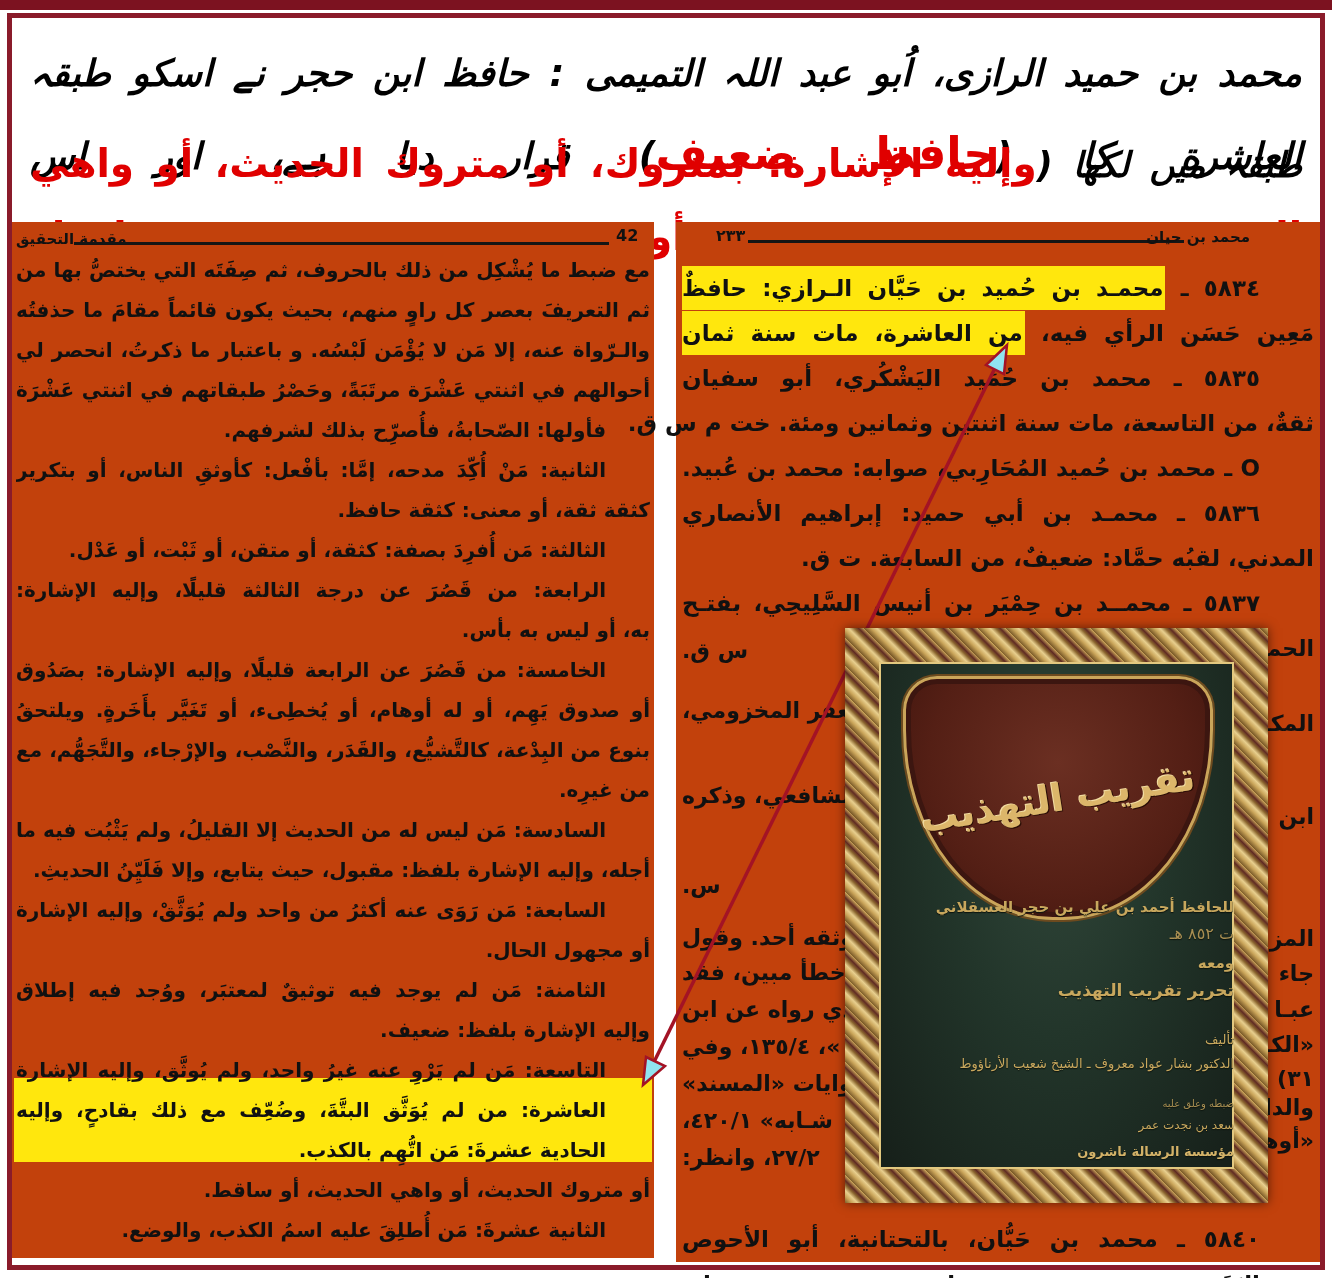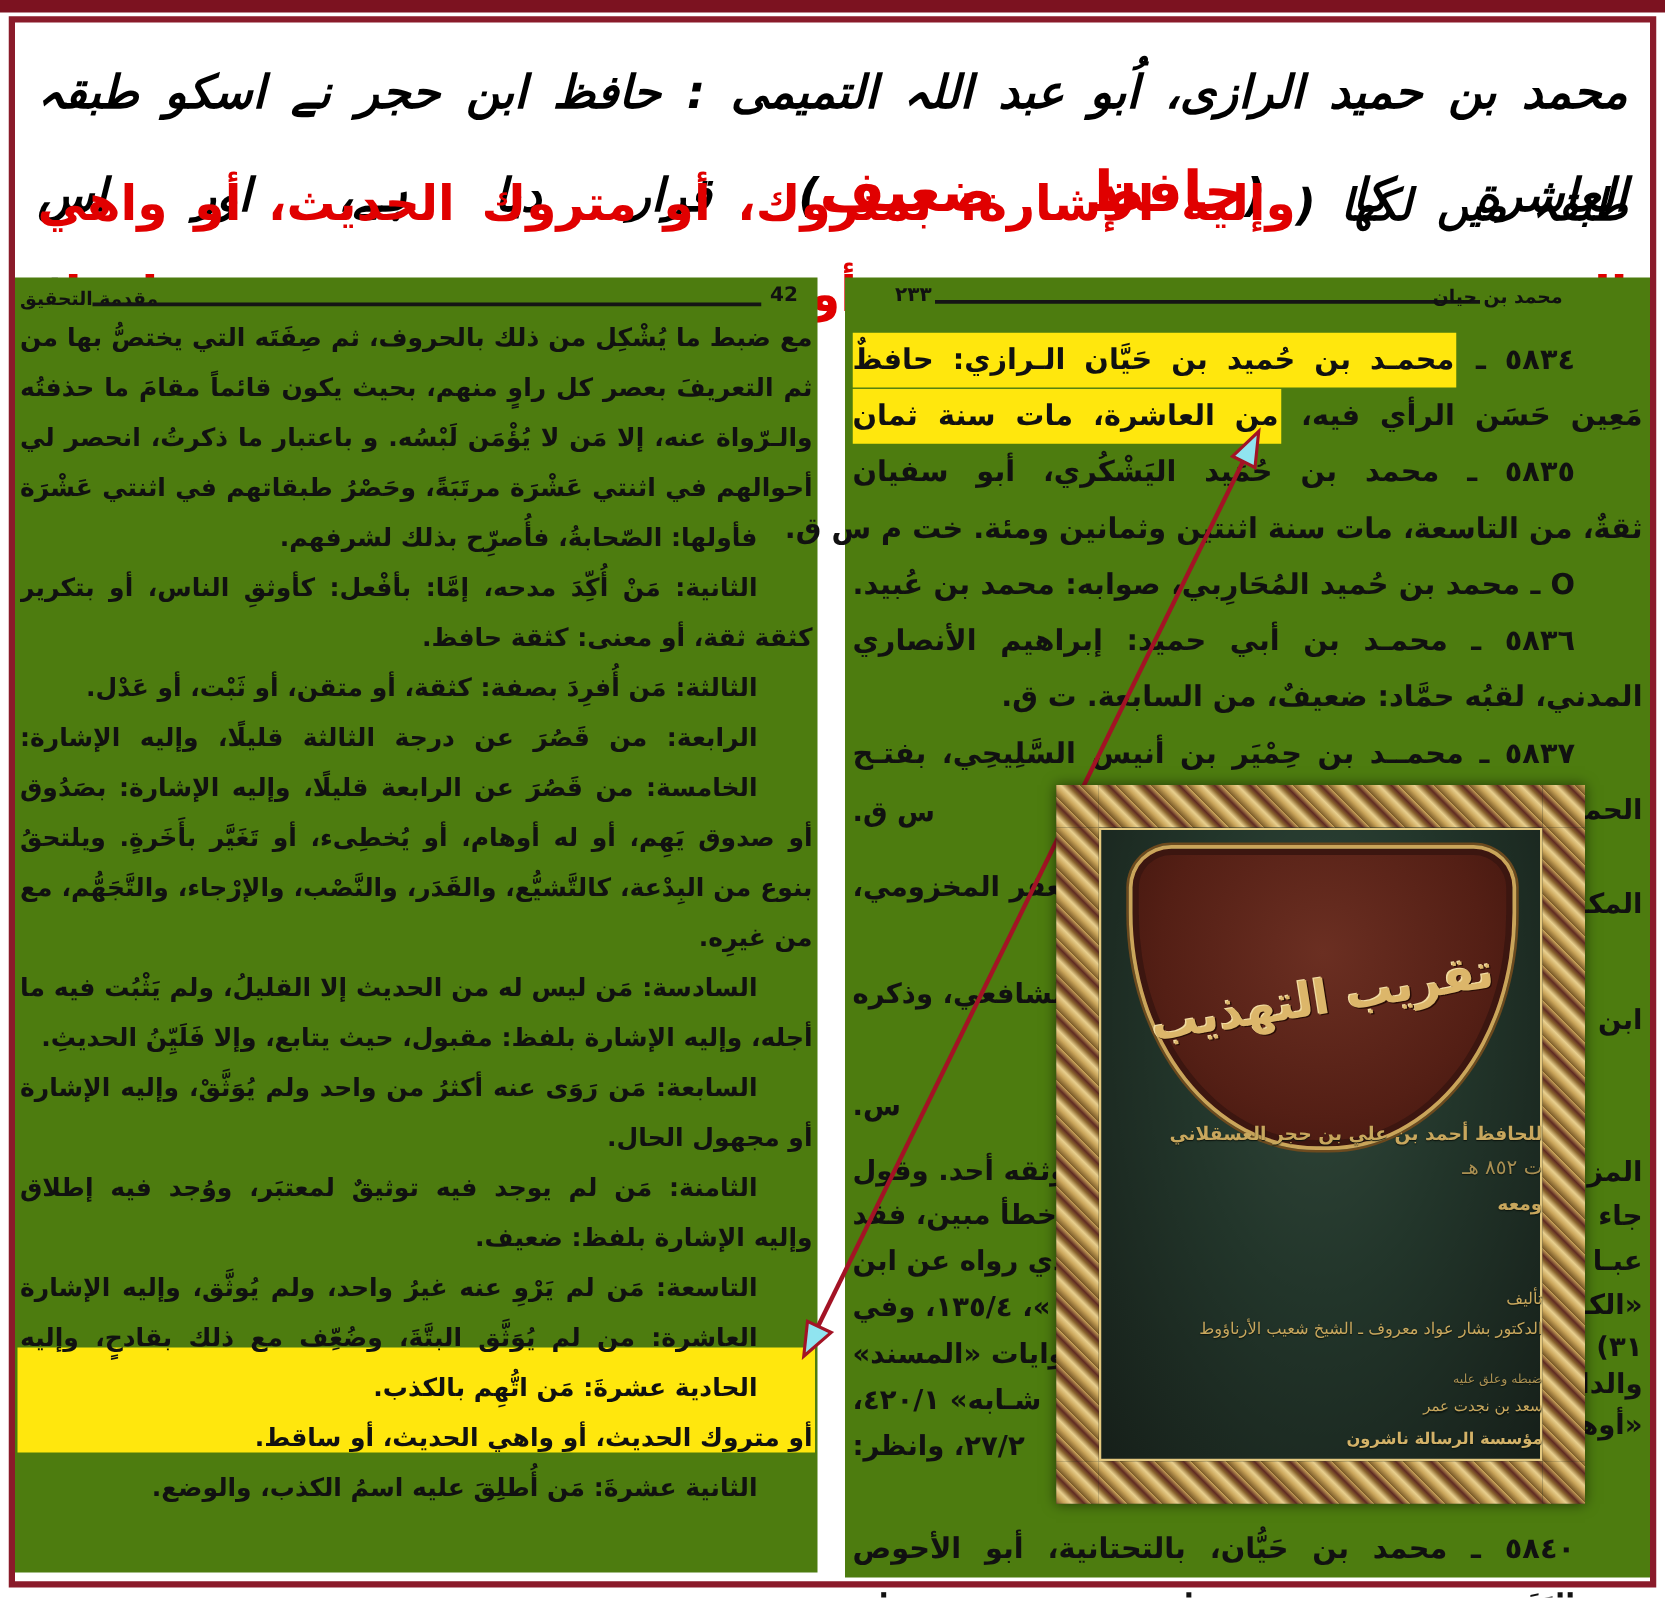--- a/index.html
+++ b/index.html
@@ -12,21 +12,21 @@
   .frame{position:absolute;left:7px;top:13px;right:7px;bottom:8px;border:5px solid #8a1b2a;pointer-events:none;z-index:90;}
   
   .hdr{position:absolute;right:30px;left:30px;direction:rtl;unicode-bidi:embed;
        font-weight:bold;font-style:italic;color:#000;
        text-align:justify;text-align-last:justify;}
   .hdr1{top:34px;font-size:37px;line-height:80px;}
   .hdr2{top:128px;font-size:35px;line-height:72px;}
   .redbig{color:#e00000;font-style:normal;font-size:45px;letter-spacing:1px;}
   .redline{color:#e00000;font-style:normal;font-size:39px;}
   
-  .page{position:absolute;background:#4d7c0f;}
+  .page{position:absolute;background:#c2410c;}
   #pageL{left:12px;top:222px;width:642px;height:1036px;z-index:10;}
   #pageR{left:676px;top:222px;width:646px;height:1040px;z-index:10;}
   .phead-title{position:absolute;font-size:15px;font-weight:bold;direction:rtl;white-space:nowrap;}
   .phead-num{position:absolute;font-size:16px;font-weight:bold;}
   .prule{position:absolute;height:2.5px;background:#151515;}
   
   #left-lines{position:absolute;top:28px;left:4px;right:4px;z-index:5;}
   #left-lines .ln{height:40px;line-height:40px;font-size:20px;font-weight:bold;direction:rtl;
                   text-align:right;overflow:visible;white-space:nowrap;}
   #left-lines .ln.full{white-space:normal;text-align:justify;text-align-last:justify;height:40px;overflow:hidden;}
@@ -104,20 +104,21 @@
   <div id="left-lines">
       <div class="ln full">مع ضبط ما يُشْكِل من ذلك بالحروف، ثم صِفَتَه التي يختصُّ بها من جرح أو تعديل،</div>
       <div class="ln full">ثم التعريفَ بعصر كل راوٍ منهم، بحيث يكون قائماً مقامَ ما حذفتُه من ذِكر شيوخه</div>
       <div class="ln full">والـرّواة عنه، إلا مَن لا يُؤْمَن لَبْسُه. و باعتبار ما ذكرتُ، انحصر لي الكلامُ على</div>
       <div class="ln full">أحوالهم في اثنتي عَشْرَة مرتَبَةً، وحَصْرُ طبقاتهم في اثنتي عَشْرَة طبقة. فأما المراتب:</div>
       <div class="ln ind">فأولها: الصّحابةُ، فأُصرِّح بذلك لشرفهم.</div>
       <div class="ln full ind">الثانية: مَنْ أُكِّدَ مدحه، إمَّا: بأفْعل: كأوثقِ الناس، أو بتكرير الصفة لفظاً:</div>
       <div class="ln">كثقة ثقة، أو معنى: كثقة حافظ.</div>
       <div class="ln ind">الثالثة: مَن أُفرِدَ بصفة: كثقة، أو متقن، أو ثَبْت، أو عَدْل.</div>
       <div class="ln full ind">الرابعة: من قَصُرَ عن درجة الثالثة قليلًا، وإليه الإشارة: بصَدُوق، أو لا بأس</div>
+      <div class="ln">به، أو ليس به بأس.</div>
       <div class="ln full ind">الخامسة: من قَصُرَ عن الرابعة قليلًا، وإليه الإشارة: بصَدُوق سيِّء الحفظ،</div>
       <div class="ln full">أو صدوق يَهِم، أو له أوهام، أو يُخطِىء، أو تَغَيَّر بأَخَرةٍ. ويلتحقُ بذلك من رُمِيَ</div>
       <div class="ln full">بنوع من البِدْعة، كالتَّشيُّع، والقَدَر، والنَّصْب، والإرْجاء، والتَّجَهُّم، مع بيان الداعيةِ</div>
       <div class="ln">من غيرِه.</div>
       <div class="ln full ind">السادسة: مَن ليس له من الحديث إلا القليلُ، ولم يَثْبُت فيه ما يُتْرَكُ حديثُه من</div>
       <div class="ln">أجله، وإليه الإشارة بلفظ: مقبول، حيث يتابع، وإلا فَلَيِّنُ الحديثِ.</div>
       <div class="ln full ind">السابعة: مَن رَوَى عنه أكثرُ من واحد ولم يُوَثَّقْ، وإليه الإشارة بلفظ: مستور،</div>
       <div class="ln">أو مجهول الحال.</div>
       <div class="ln full ind">الثامنة: مَن لم يوجد فيه توثيقٌ لمعتبَر، ووُجد فيه إطلاق الضُّعف، ولو لم يُفسَّرْ،</div>
       <div class="ln">وإليه الإشارة بلفظ: ضعيف.</div>
@@ -178,19 +179,20 @@
 </svg>
 
 <div class="cover">
   <div class="inner">
     <div class="cartouche">
       <div class="cTitle">تقريب التهذيب</div>
     </div>
     <div class="cgold cAuthor">للحافظ أحمد بن علي بن حجر العسقلاني</div>
     <div class="cgold cDeath">ت ٨٥٢ هـ</div>
     <div class="cgold cWmeh">ومعه</div>
+    <div class="cgold cWtitle">تحرير تقريب التهذيب</div>
     <div class="cgold cTalif">تأليف</div>
     <div class="cgold cEds">الدكتور بشار عواد معروف ـ الشيخ شعيب الأرناؤوط</div>
     <div class="cgold cNote">ضبطه وعلق عليه</div>
     <div class="cgold cEd2">سعد بن نجدت عمر</div>
     <div class="cgold cPub">مؤسسة الرسالة ناشرون</div>
   </div>
 </div>
 
 </body></html>

